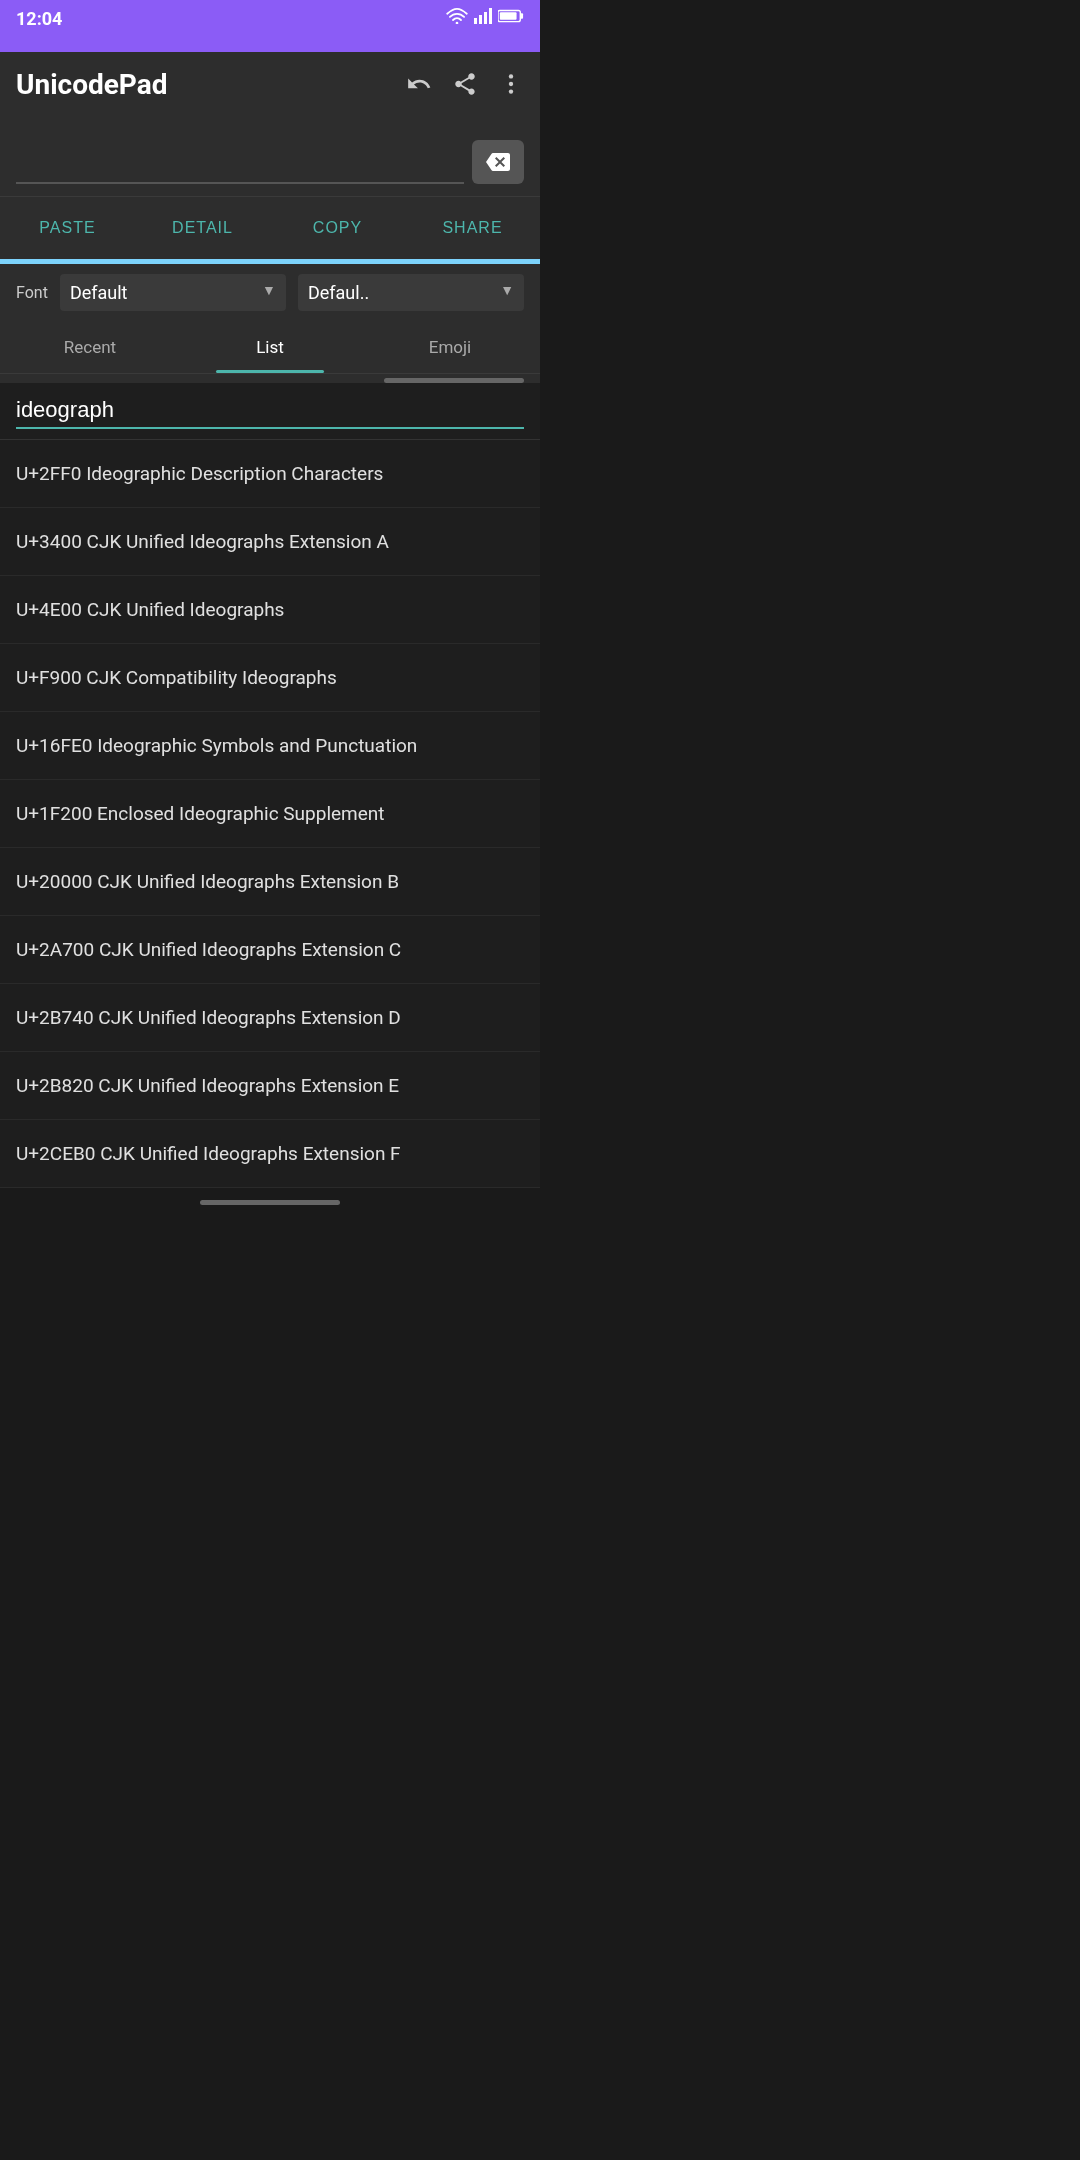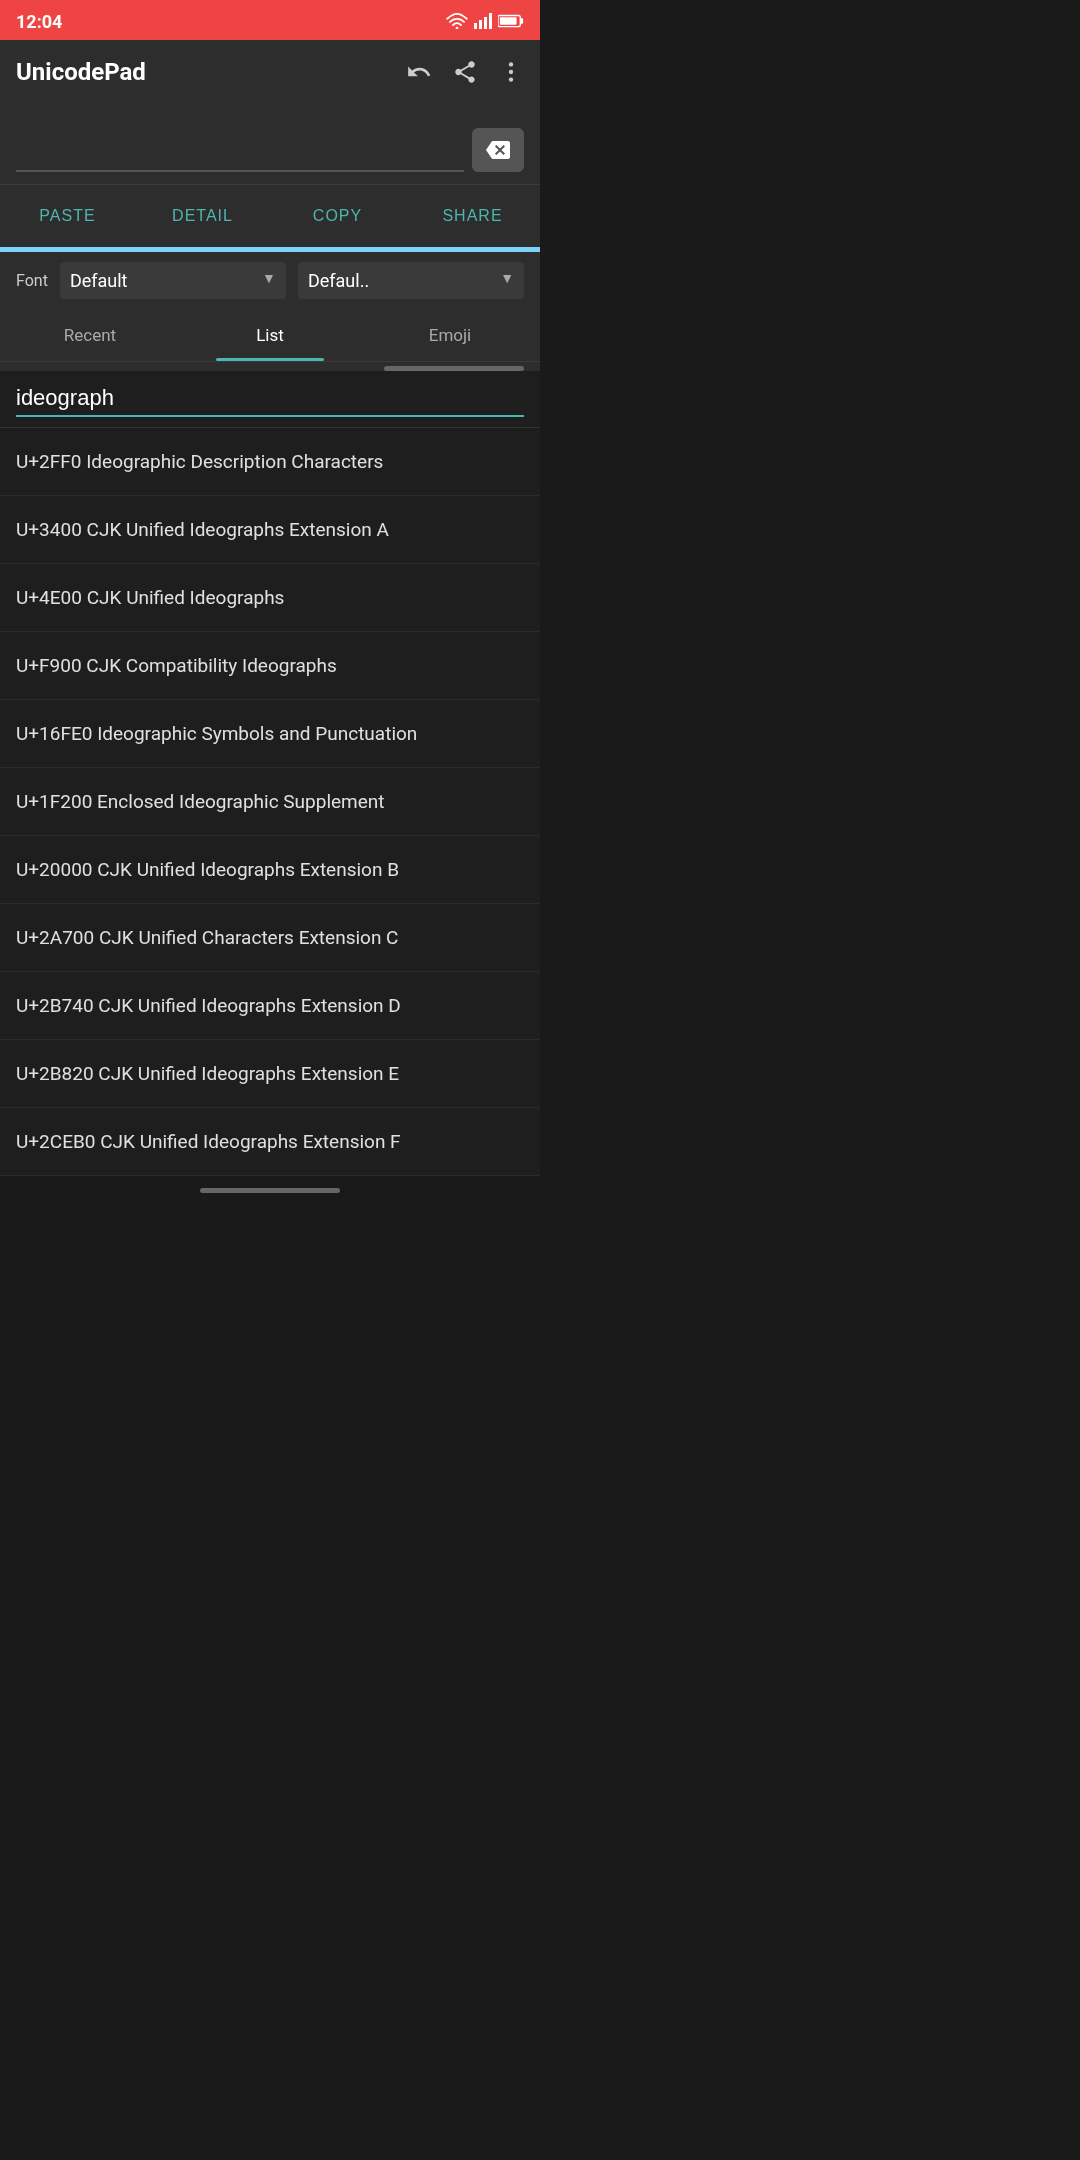--- a/index.html
+++ b/index.html
@@ -9,26 +9,26 @@
       background: #1a1a1a;
       color: #ffffff;
       font-family: 'Roboto', Arial, sans-serif;
       width: 540px;
       min-height: 1080px;
       overflow-x: hidden;
     }
 
     
     .status-bar {
-      background: #ef4444;
+      background: #8b5cf6;
       display: flex;
       justify-content: space-between;
-      align-items: center;
+      align-items: flex-start;
       padding: 8px 16px 6px 16px;
-      height: 40px;
+      height: 52px;
     }
     .status-time {
       font-size: 18px;
       font-weight: bold;
       color: #fff;
     }
     .status-icons {
       display: flex;
       align-items: center;
       gap: 6px;
@@ -39,21 +39,21 @@
 
     
     .app-bar {
       background: #2d2d2d;
       display: flex;
       align-items: center;
       padding: 0 16px;
       height: 64px;
     }
     .app-title {
-      font-size: 24px;
+      font-size: 28px;
       font-weight: bold;
       color: #fff;
       flex: 1;
     }
     .app-bar-actions {
       display: flex;
       align-items: center;
       gap: 20px;
     }
     .action-icon {
@@ -352,21 +352,21 @@
   <div class="list-item">
     <span>U+16FE0 Ideographic Symbols and Punctuation</span>
   </div>
   <div class="list-item">
     <span>U+1F200 Enclosed Ideographic Supplement</span>
   </div>
   <div class="list-item">
     <span>U+20000 CJK Unified Ideographs Extension B</span>
   </div>
   <div class="list-item">
-    <span>U+2A700 CJK Unified Characters Extension C</span>
+    <span>U+2A700 CJK Unified Ideographs Extension C</span>
   </div>
   <div class="list-item">
     <span>U+2B740 CJK Unified Ideographs Extension D</span>
   </div>
   <div class="list-item">
     <span>U+2B820 CJK Unified Ideographs Extension E</span>
   </div>
   <div class="list-item">
     <span>U+2CEB0 CJK Unified Ideographs Extension F</span>
   </div>

